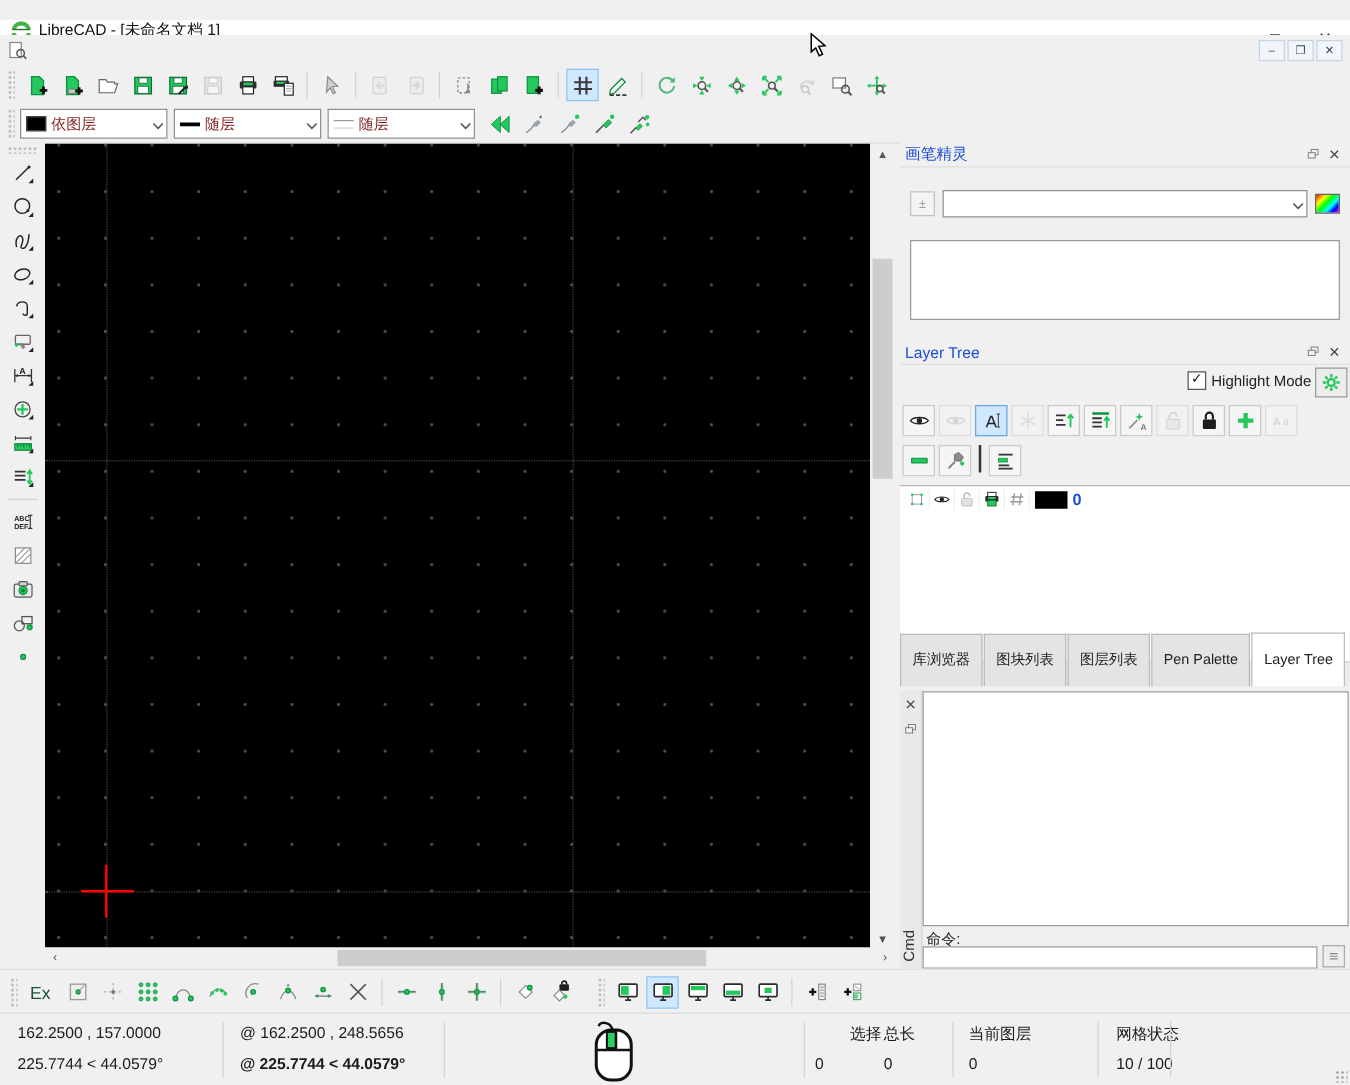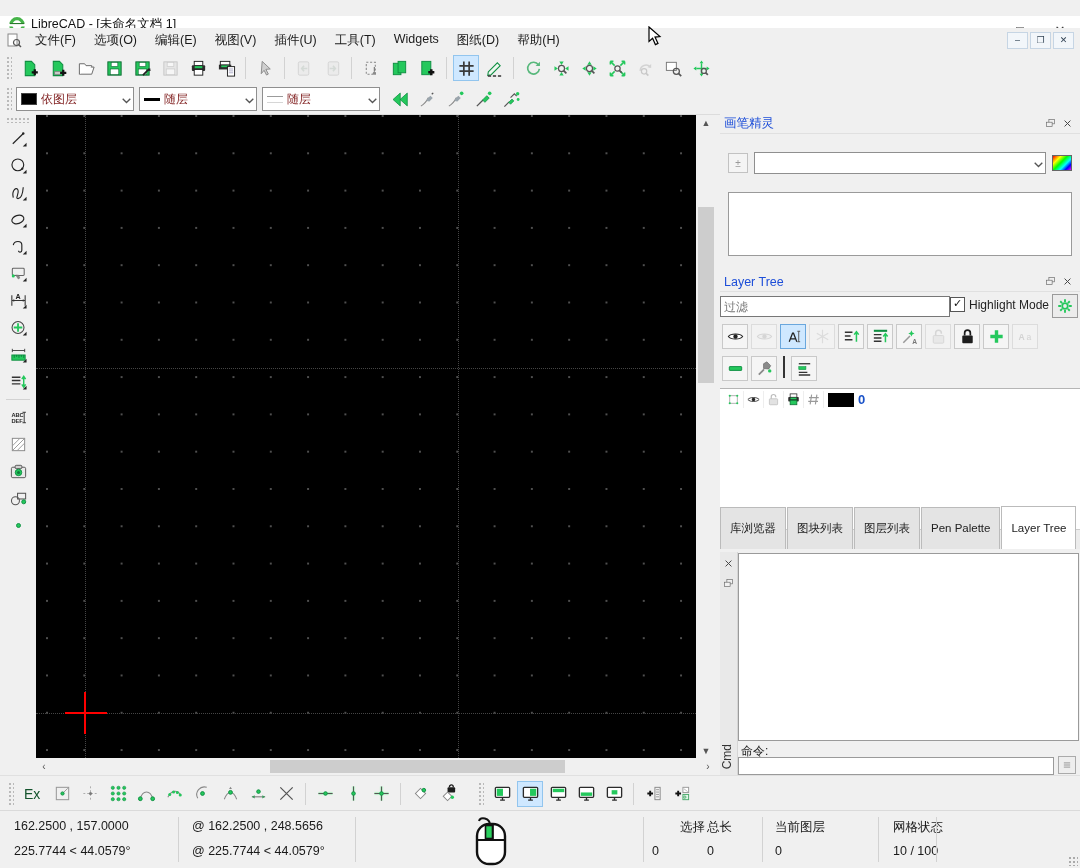--- a/index.html
+++ b/index.html
@@ -160,31 +160,20 @@
       <button class="win-btn">✕</button>
     </div>
   </div>
 
   <div class="menubar">
     <svg class="mdi-icon" viewBox="0 0 16 16">
       <rect x="2" y="2" width="9" height="12" fill="#fff" stroke="#888"></rect>
       <circle cx="10.5" cy="10.5" r="3" fill="none" stroke="#555" stroke-width="1.2"></circle>
       <path d="M12.5 12.5l2.5 2.5" stroke="#555" stroke-width="1.4"></path>
     </svg>
-    <span style="display:flex;">
-        <span class="menu-item">文件(F)</span>
-        <span class="menu-item">选项(O)</span>
-        <span class="menu-item">编辑(E)</span>
-        <span class="menu-item">视图(V)</span>
-        <span class="menu-item">插件(U)</span>
-        <span class="menu-item">工具(T)</span>
-        <span class="menu-item">Widgets</span>
-        <span class="menu-item">图纸(D)</span>
-        <span class="menu-item">帮助(H)</span>
-      </span>
     <div class="mdi-controls">
       <button class="mdi-btn">–</button>
       <button class="mdi-btn">❐</button>
       <button class="mdi-btn">✕</button>
     </div>
   </div>
 
   <div class="toolbar1">
       <span class="thandle"></span>
       <button class="tbtn">
@@ -669,21 +658,20 @@
                 <rect x="4" y="8" width="8.5" height="6.5" fill="#f0f0f0" stroke="#666"></rect>
               </svg>
             </button>
           <button class="pt-btn">
               <svg viewBox="0 0 20 20" width="19" height="19" xmlns="http://www.w3.org/2000/svg">
                 <path d="M5.5 5.5l9 9M14.5 5.5l-9 9" stroke="#444" stroke-width="1.5"></path>
               </svg>
             </button>
         </span>
       </div>
-      <input class="lt-filter" placeholder="过滤" style="">
       <div class="lt-hl">
         <span class="cb">✓</span>
         <span>Highlight Mode</span>
       </div>
       <button class="gear-btn">
           <svg viewBox="0 0 20 20" width="19" height="19" xmlns="http://www.w3.org/2000/svg">
             <circle cx="10" cy="10" r="3.1" fill="none" stroke="#24c85c" stroke-width="2"></circle>
             <path d="M10 2.5v3M10 14.5v3M2.5 10h3M14.5 10h3M4.7 4.7l2.1 2.1M15.3 4.7l-2.1 2.1M4.7 15.3l2.1-2.1M15.3 15.3l-2.1-2.1" stroke="#24c85c" stroke-width="2.1"></path>
           </svg>
         </button>
@@ -1089,21 +1077,21 @@
           </span>
         </button>
       </span>
   </div>
 
   <div class="statusbar">
     <span class="sb-line" style="left:14px;top:8px;">162.2500 , 157.0000</span>
     <span class="sb-line" style="left:14px;top:33px;">225.7744 &lt; 44.0579°</span>
     <div class="sb-div" style="left:178px;"></div>
     <span class="sb-line" style="left:192px;top:8px;">@ 162.2500 , 248.5656</span>
-    <span class="sb-line" style="left:192px;top:33px;">@ 225.7744 &lt; 44.0579°</span>
+    <span class="sb-line" style="left:192px;top:33px;font-weight:bold;">@ 225.7744 &lt; 44.0579°</span>
     <div class="sb-div" style="left:355px;"></div>
 
     <svg class="mouse-widget" width="46" height="54" viewBox="0 0 46 54">
       <path d="M22 12C22 5 12 3 11 8" fill="none" stroke="#111" stroke-width="2"></path>
       <rect x="9" y="11" width="28" height="40" rx="12" fill="#fff" stroke="#111" stroke-width="2.4"></rect>
       <path d="M9 27h28" stroke="#111" stroke-width="2"></path>
       <rect x="17.5" y="12.5" width="7" height="13" fill="#2bd05f" stroke="#111" stroke-width="1.6"></rect>
       <path d="M25 12v15" stroke="#111" stroke-width="1.6"></path>
     </svg>
 

